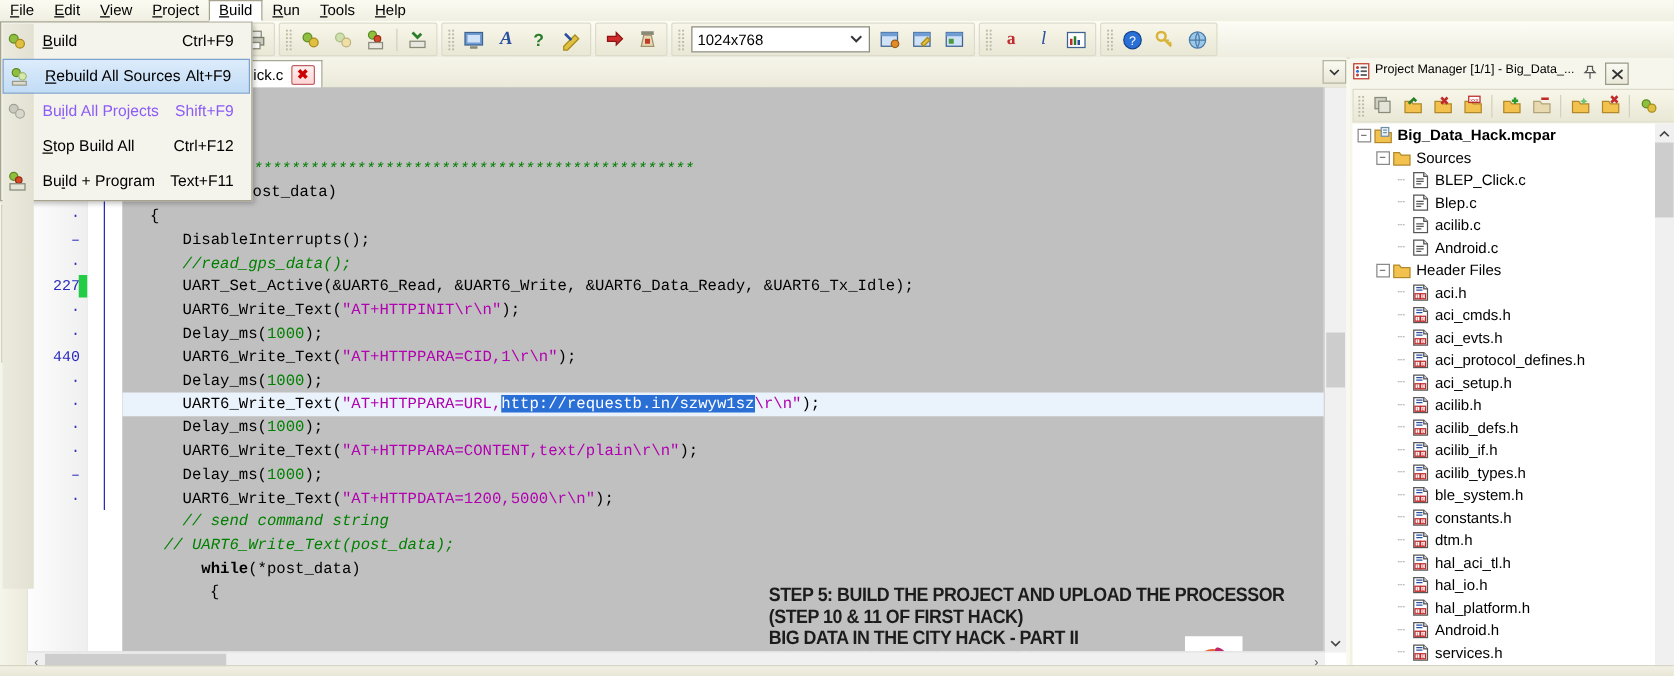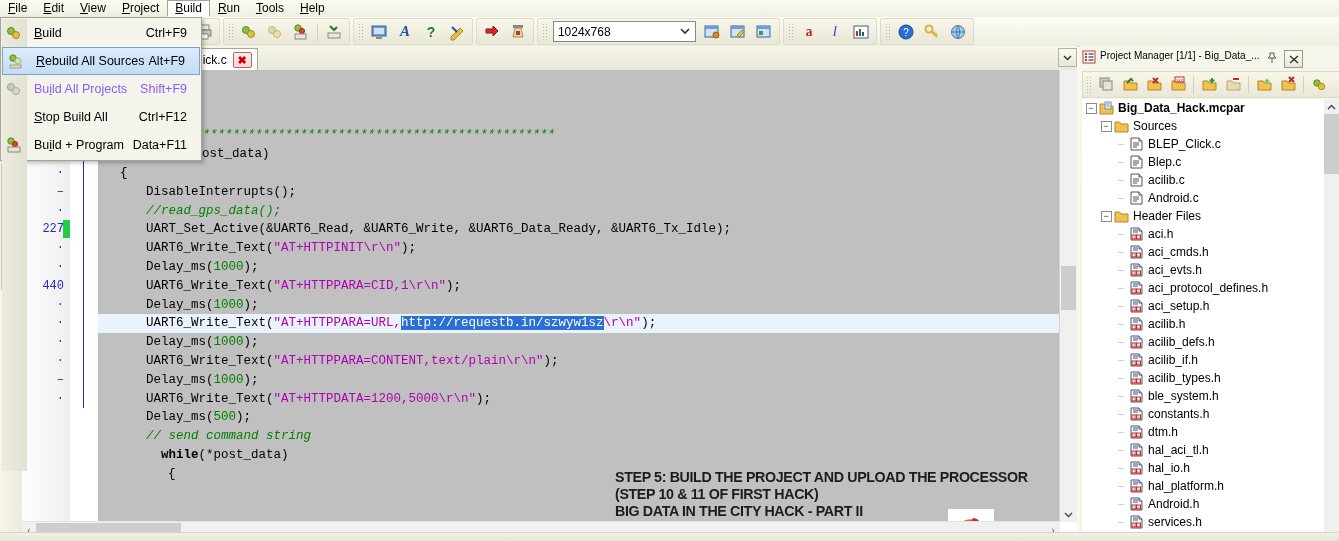--- a/index.html
+++ b/index.html
@@ -418,22 +418,22 @@
         <div class="ln" style="padding-left:48px;">UART_Set_Active(&amp;UART6_Read, &amp;UART6_Write, &amp;UART6_Data_Ready, &amp;UART6_Tx_Idle);</div>
         <div class="ln" style="padding-left:48px;"><span>UART6_Write_Text(</span><span class="str">"AT+HTTPINIT\r\n"</span><span>);</span></div>
         <div class="ln" style="padding-left:48px;"><span>Delay_ms(</span><span class="num">1000</span><span>);</span></div>
         <div class="ln" style="padding-left:48px;"><span>UART6_Write_Text(</span><span class="str">"AT+HTTPPARA=CID,1\r\n"</span><span>);</span></div>
         <div class="ln" style="padding-left:48px;"><span>Delay_ms(</span><span class="num">1000</span><span>);</span></div>
         <div class="ln curline" style="padding-left:48px;"><span>UART6_Write_Text(</span><span class="str">"AT+HTTPPARA=URL,</span><span class="selnote">http://requestb.in/szwyw1sz</span><span class="str">\r\n"</span><span>);</span></div>
         <div class="ln" style="padding-left:48px;"><span>Delay_ms(</span><span class="num">1000</span><span>);</span></div>
         <div class="ln" style="padding-left:48px;"><span>UART6_Write_Text(</span><span class="str">"AT+HTTPPARA=CONTENT,text/plain\r\n"</span><span>);</span></div>
         <div class="ln" style="padding-left:48px;"><span>Delay_ms(</span><span class="num">1000</span><span>);</span></div>
         <div class="ln" style="padding-left:48px;"><span>UART6_Write_Text(</span><span class="str">"AT+HTTPDATA=1200,5000\r\n"</span><span>);</span></div>
-        <div class="ln" style="padding-left:48px;"><span>Delay_ms(</span><span class="num">500</span><span>);</span></div>
         <div class="ln cmt" style="padding-left:48px;">// send command string</div>
+        <div class="ln cmt" style="padding-left:33px;">// UART6_Write_Text(post_data);</div>
         <div class="ln" style="padding-left:63px;"><span class="kw">while</span><span>(*post_data)</span></div>
         <div class="ln" style="padding-left:70px;">{</div>
       </div>
 
       <div class="banner" style="left:593px;top:398px;">
         <div class="bl">STEP 5: BUILD THE PROJECT AND UPLOAD THE PROCESSOR</div>
         <div class="bl">(STEP 10 &amp; 11 OF FIRST HACK)</div>
         <div class="bl">BIG DATA IN THE CITY HACK - PART II</div>
         <div class="bl url">WWW.DAASTEMACADEMY.COM</div>
       </div>
@@ -998,18 +998,18 @@
       </div>
       <div class="dditem">
         <span class="ic">
           <svg width="18" height="18" viewBox="0 0 18 18">
             <circle cx="6" cy="5" r="3.2" fill="#8fbf3f" stroke="#5e8a22"></circle>
             <circle cx="10" cy="8" r="2.6" fill="#d24a2a" stroke="#9c2c14"></circle>
             <rect x="3" y="11" width="12" height="5" fill="#e4e4d8" stroke="#8a8a78"></rect>
           </svg>
         </span>
         <span class="lbl">Bu<u>i</u>ld + Program</span>
-        <span class="acc">Data+F11</span>
+        <span class="acc">Text+F11</span>
       </div>
     </div>
 
   <div class="statusbar"></div>
 </div>
 
 </body></html>

